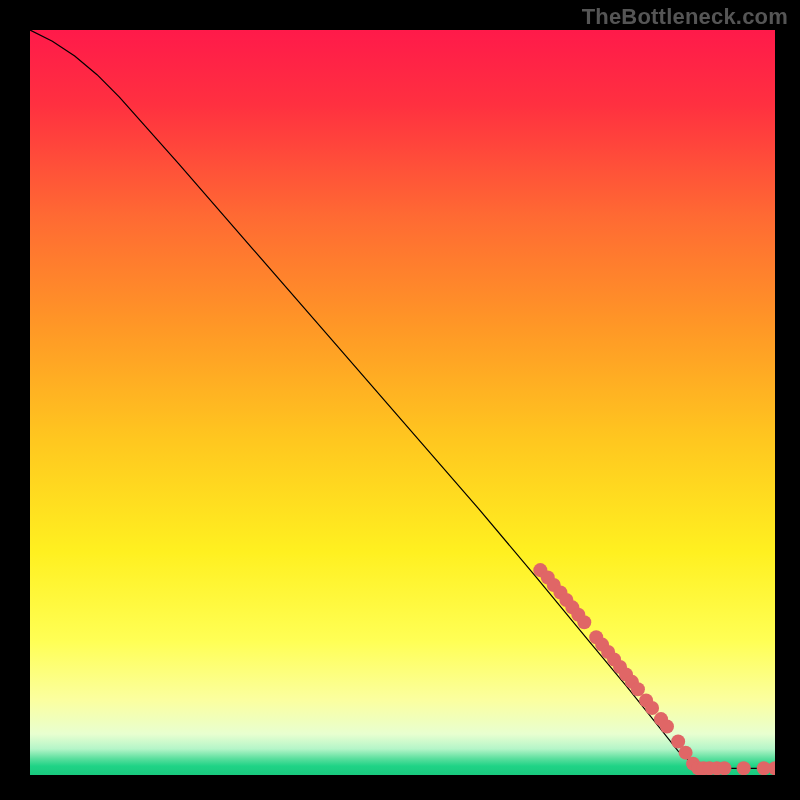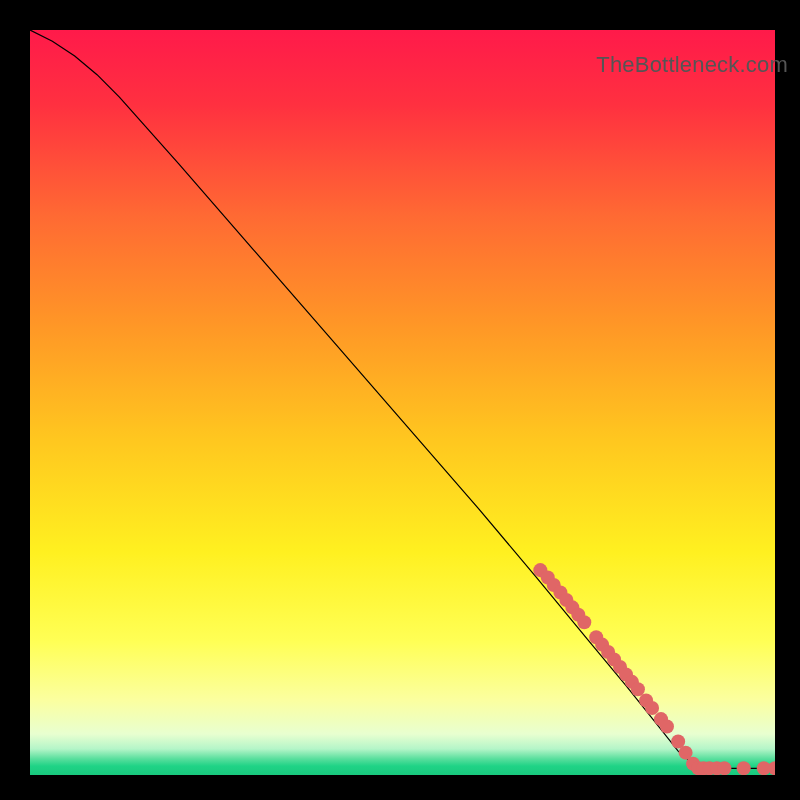--- a/index.html
+++ b/index.html
@@ -10,24 +10,23 @@
     position: relative;
     font-family: Arial, Helvetica, sans-serif;
     overflow: hidden;
   }
   .watermark {
     position: absolute;
     top: 4px;
     right: 12px;
     color: #555555;
     font-size: 22px;
-    font-weight: 400;
+    font-weight: 700;
     letter-spacing: 0.2px;
     z-index: 10;
-    margin-top: 48px;
   }
   .plot {
     position: absolute;
     left: 30px;
     top: 30px;
     width: 745px;
     height: 745px;
   }
   .gradient-bg {
     position: absolute;

